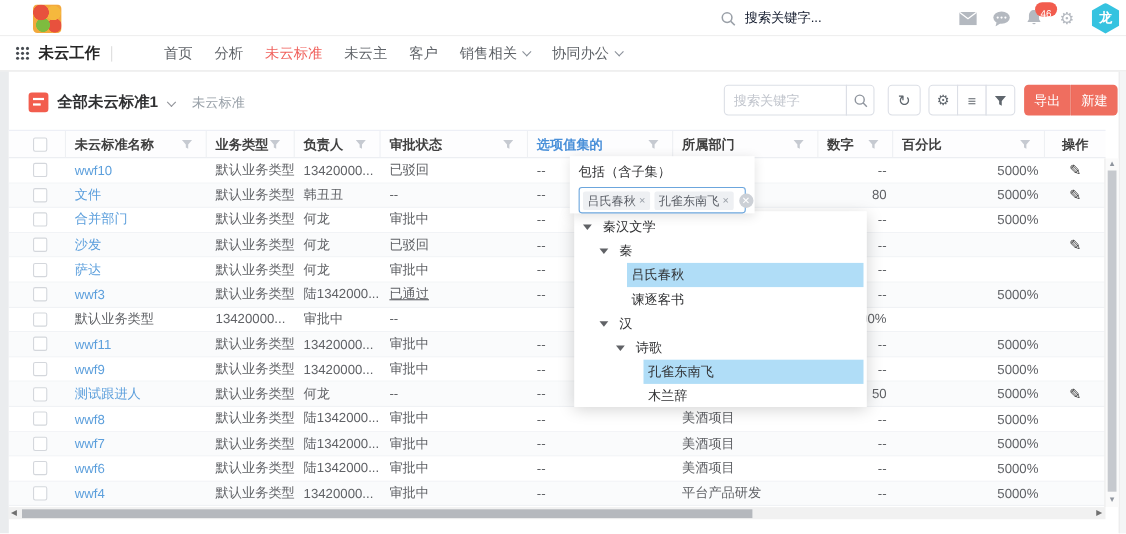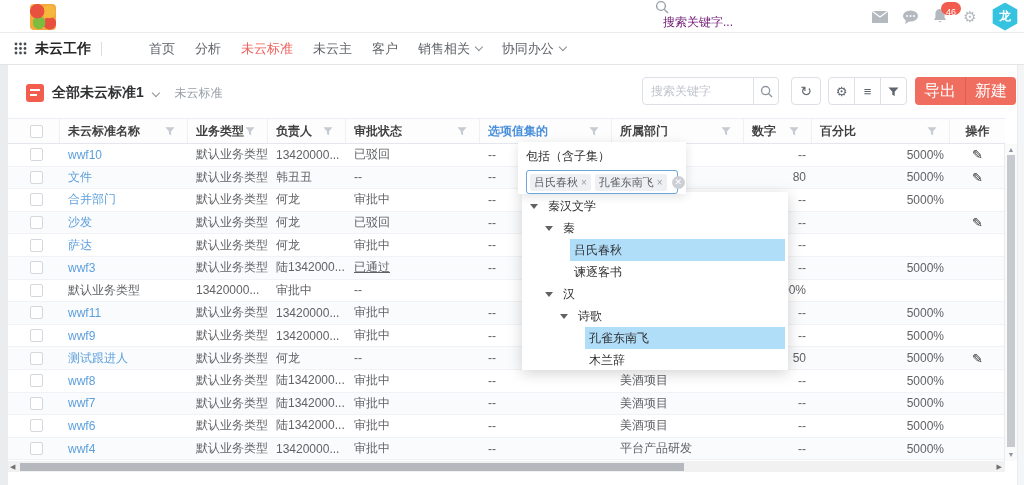--- a/index.html
+++ b/index.html
@@ -13,21 +13,21 @@
 
   
   .topbar{position:absolute;left:0;top:0;width:1024px;height:33px;background:#fff;border-bottom:1px solid #ececec;}
   .logo{position:absolute;left:30px;top:4px;width:26px;height:26px;border-radius:4px;
     background:
       radial-gradient(circle at 28% 28%,#e8513d 0 26%,rgba(0,0,0,0) 28%),
       radial-gradient(circle at 72% 30%,#f5b83d 0 24%,rgba(0,0,0,0) 26%),
       radial-gradient(circle at 35% 72%,#7ebc3f 0 24%,rgba(0,0,0,0) 26%),
       radial-gradient(circle at 76% 74%,#e8513d 0 22%,rgba(0,0,0,0) 24%),
       #f3a93c;}
-  .global-search{position:absolute;left:655px;top:0;height:33px;display:flex;color:#701a75;flex-direction:column;}
+  .global-search{position:absolute;left:655px;top:0;height:33px;display:flex;align-items:center;color:#0f172a;}
   .global-search .ph{margin-left:8px;font-size:12px;}
   .topbar-icons{position:absolute;right:0;top:0;height:33px;display:flex;align-items:center;}
   .tb-ic{width:30px;display:flex;justify-content:center;align-items:center;color:#b4b9c0;position:relative;}
   .badge{position:absolute;top:-7px;left:16px;min-width:20px;height:13px;border-radius:7px;background:var(--badge-red);
     color:#fff;font-size:9px;line-height:13px;text-align:center;padding:4px 3px;}
   .avatar{width:28px;height:28px;margin:0 5px 0 6px;background:var(--avatar-bg);color:#fff;font-size:12px;font-weight:bold;
     display:flex;align-items:center;justify-content:center;
     clip-path:polygon(50% 0,94% 25%,94% 75%,50% 100%,6% 75%,6% 25%);}
 
   
@@ -61,21 +61,21 @@
   .srch-btn{width:26px;height:28px;border:1px solid #dcdfe6;margin-left:-1px;border-radius:0 4px 4px 0;background:#fff;
     display:flex;align-items:center;justify-content:center;cursor:pointer;}
   .btn{height:28px;border:1px solid #dcdfe6;background:#fff;color:#5f666d;display:flex;align-items:center;justify-content:center;cursor:pointer;}
   .btn-single{width:30px;border-radius:4px;margin-left:12px;font-size:14px;}
   .btn-group{display:flex;margin-left:7px;}
   .btn-group .btn{width:27px;}
   .btn-group .btn+.btn{margin-left:-1px;}
   .btn-group .btn:first-child{border-radius:4px 0 0 4px;}
   .btn-group .btn:last-child{border-radius:0 4px 4px 0;}
   .red-group{display:flex;margin-left:8px;}
-  .btn-red{height:28px;padding:0 9px;background:var(--button-red);color:#fff;font-size:16px;display:flex;align-items:center;cursor:pointer;}
+  .btn-red{height:28px;padding:0 9px;background:var(--button-red);color:#fff;font-size:12px;display:flex;align-items:center;cursor:pointer;}
   .btn-red:first-child{border-radius:4px 0 0 4px;}
   .btn-red:last-child{border-radius:0 4px 4px 0;border-left:1px solid #e35d4f;}
 
   
   .tbl{position:absolute;left:8px;top:118px;width:997px;}
   .thead,.tr{display:grid;grid-template-columns:52px 128px 80px 78px 134px 132px 132px 68px 138px 55px;}
   .thead{height:26px;border-top:1px solid #ebeef5;border-bottom:1px solid #e4e7ed;background:#fdfdfe;}
   .th{display:flex;align-items:center;padding:0 0 0 8px;color:#404040;font-weight:bold;border-right:1px solid #eef0f3;overflow:hidden;white-space:nowrap;}
   .th:last-child{border-right:none;justify-content:center;padding:0;}
   .th .flt{margin-left:auto;margin-right:12px;cursor:pointer;display:flex;}

